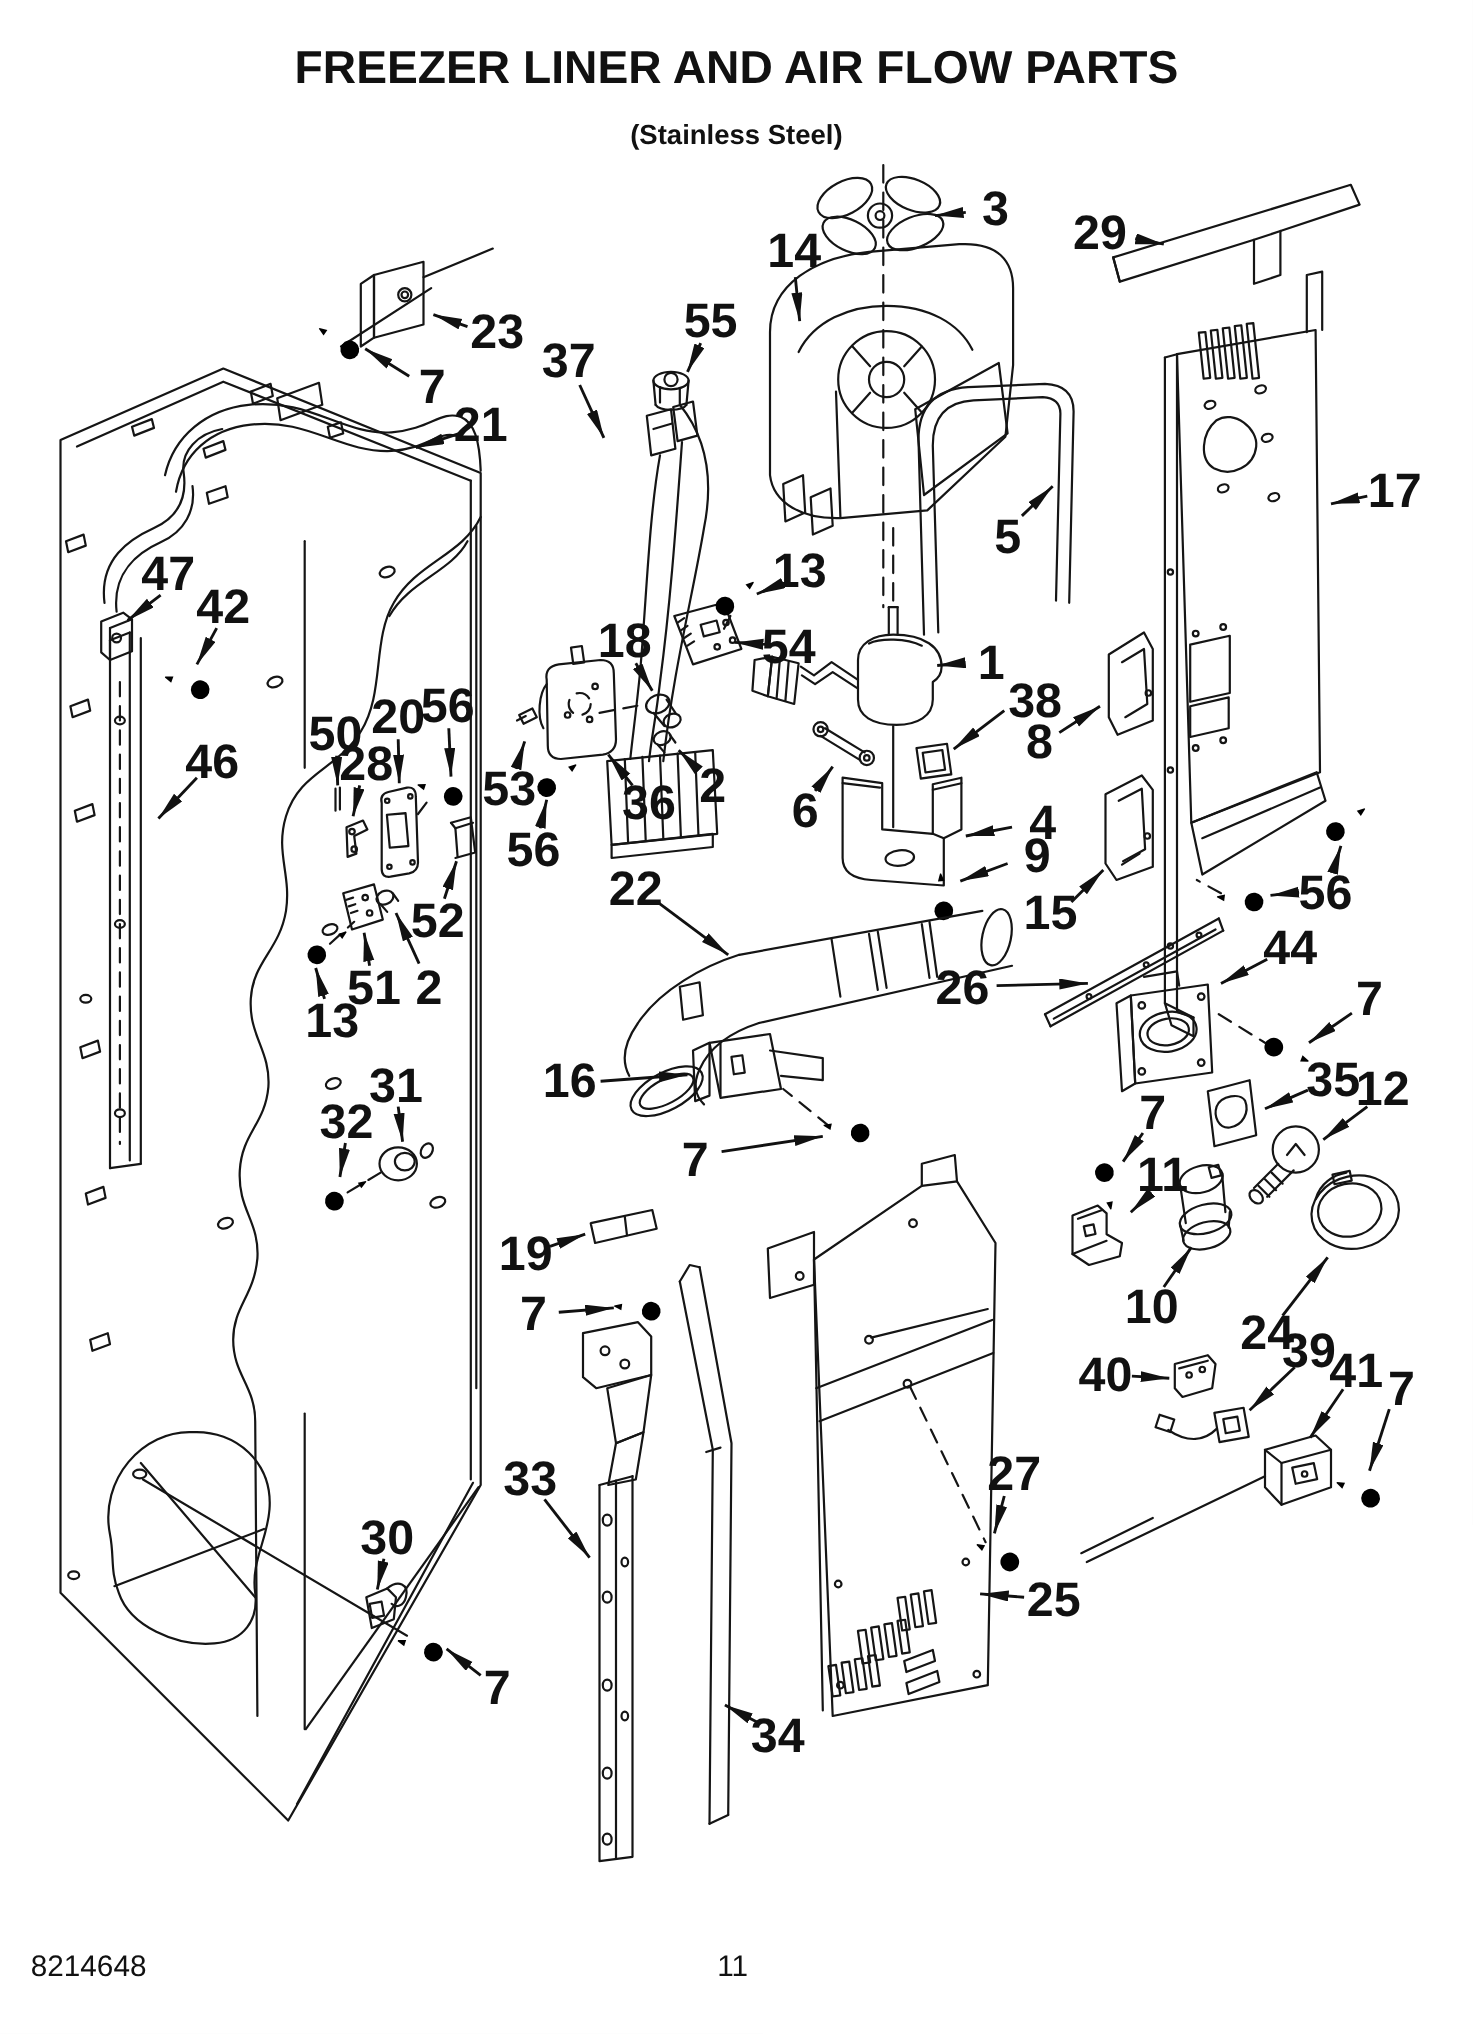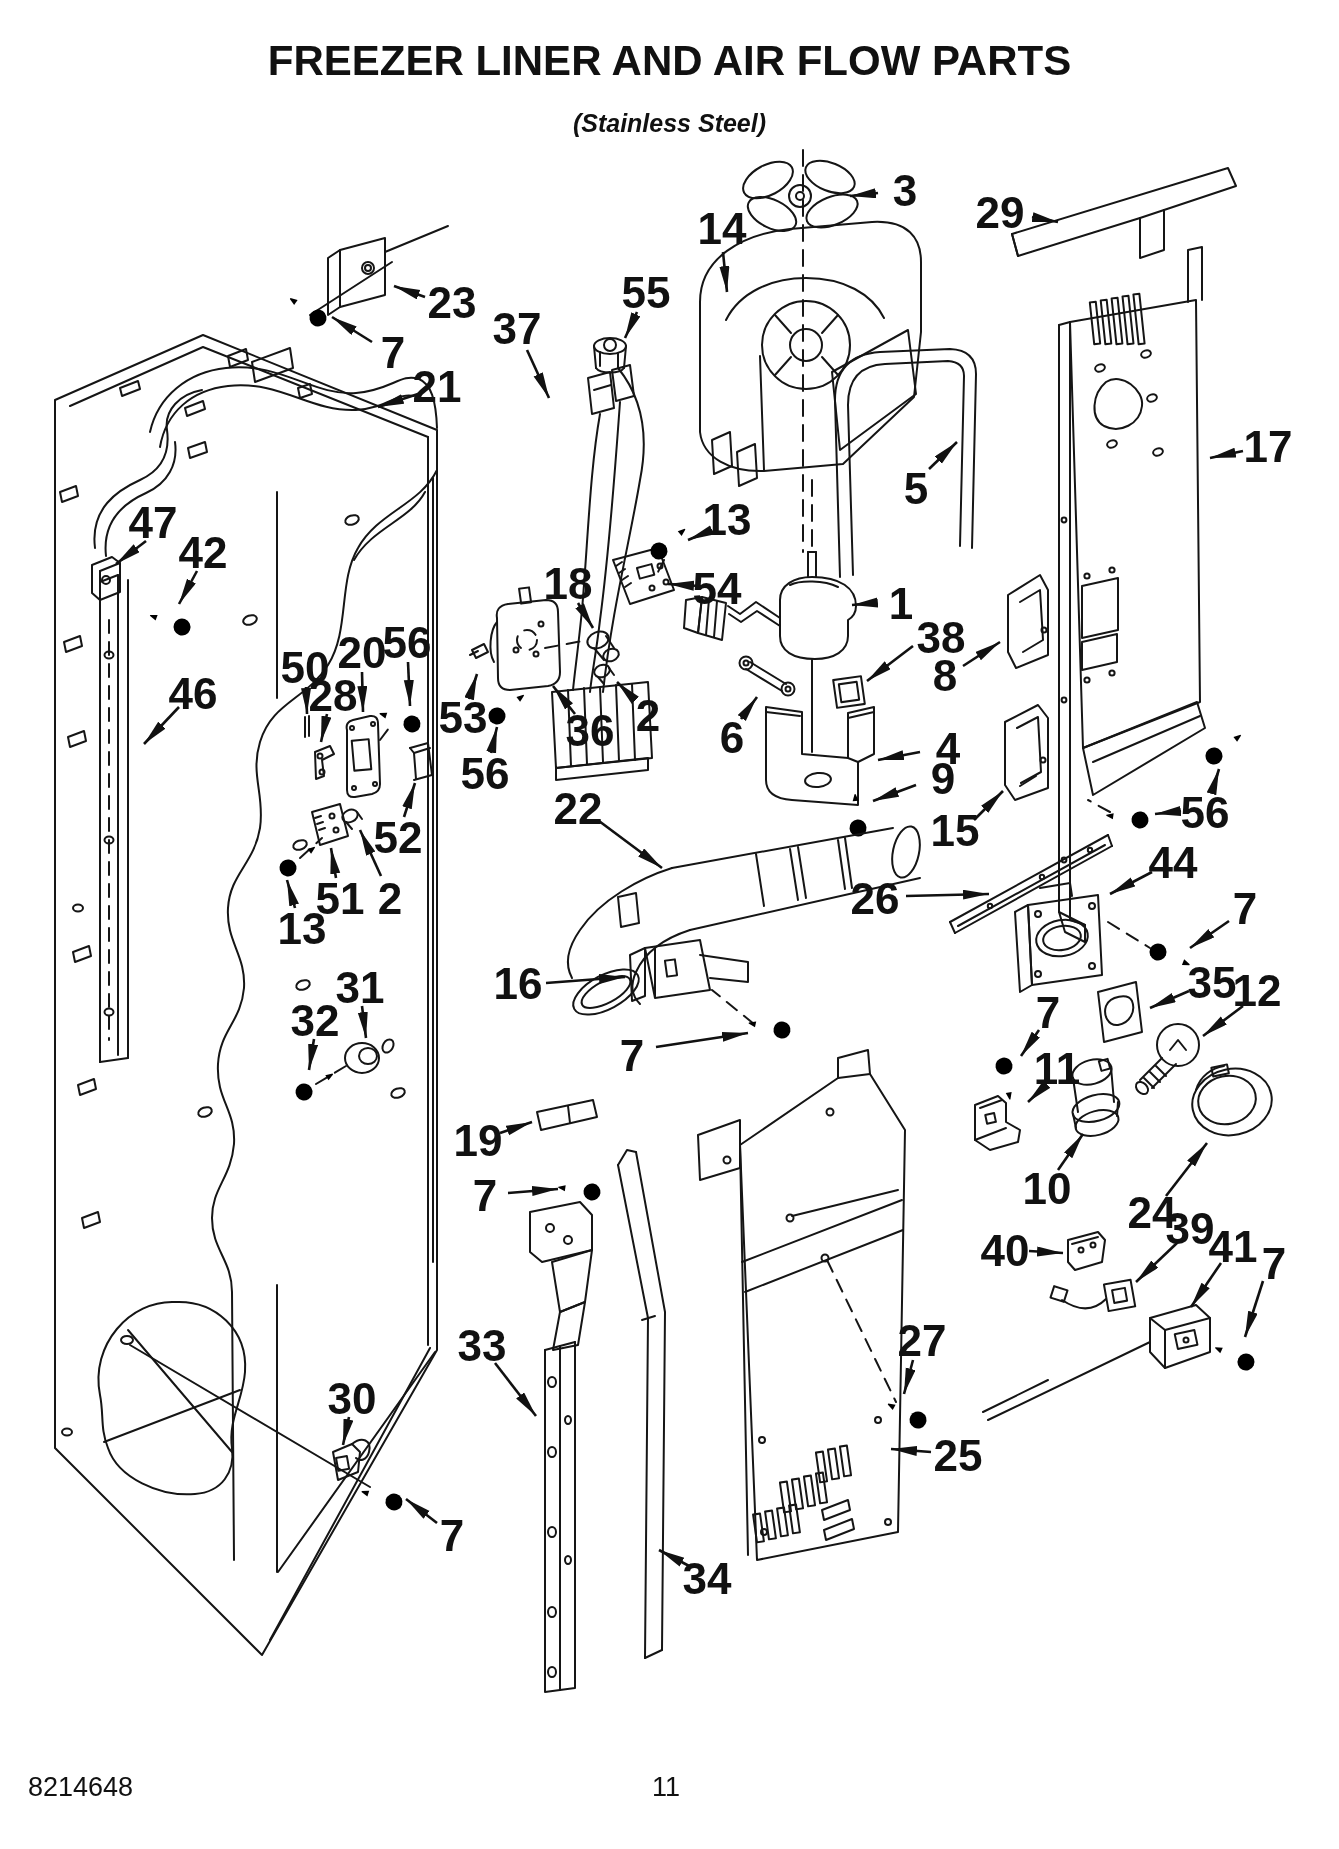--- a/index.html
+++ b/index.html
@@ -1,21 +1,21 @@
 <!DOCTYPE html>
 <html><head>
 <meta charset="utf-8">
 <style>
   html,body{margin:0;padding:0;background:#e8e8e8;}
   .page{position:relative;width:1339px;height:1849px;background:#ffffff;margin:0 auto;
         font-family:"Liberation Sans",sans-serif;color:#111;overflow:hidden;}
   .hdr{position:absolute;left:0;width:100%;text-align:center;font-weight:bold;line-height:1.1;}
   .hdr-title{top:38px;font-size:42px;letter-spacing:0px;}
   .hdr-model{top:84px;font-size:25px;}
-  .hdr-finish{top:110px;font-size:25px;font-style:italic;}
+  .hdr-finish{top:110px;font-size:25px;}
   .ftr{position:absolute;font-size:27px;color:#111;}
   .ftr-doc{left:28px;top:1772px;}
   .ftr-page{left:652px;top:1772px;}
   svg{position:absolute;left:0;top:0;}
   .ln,.pt path,.pt line,.pt polyline,.pt polygon,.pt rect,.pt circle,.pt ellipse{
       fill:none;stroke:#151515;stroke-width:2;stroke-linecap:round;stroke-linejoin:round;}
   .thin{stroke-width:1.4;}
   .dash{stroke-dasharray:13 9;stroke-width:1.6;}
   .dashc{stroke-dasharray:16 9;stroke-width:1.8;}
   .co-label{font-family:"Liberation Sans",sans-serif;font-weight:bold;font-size:44px;fill:#111;

